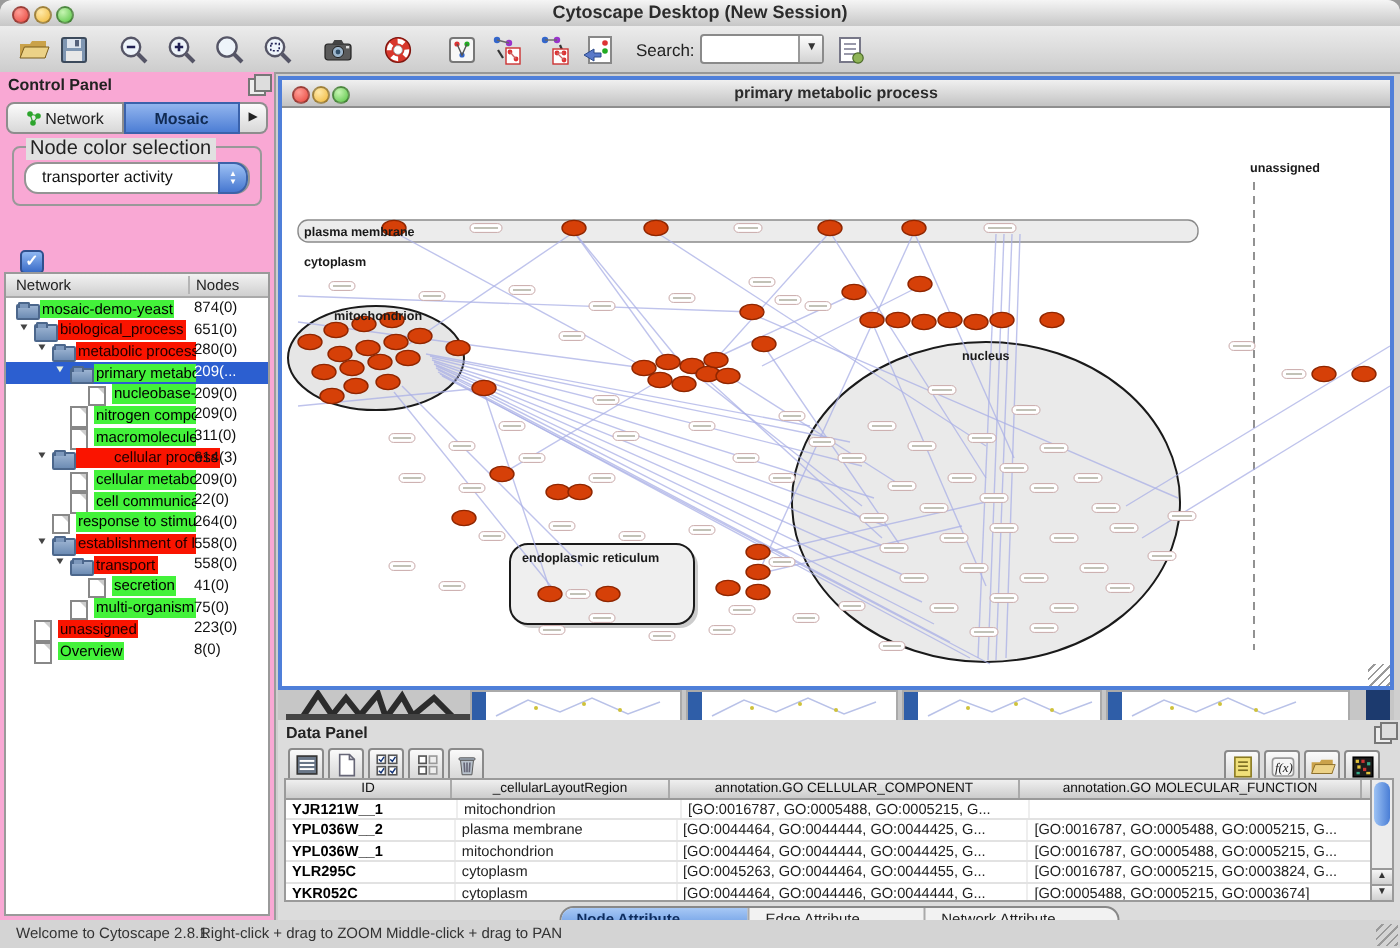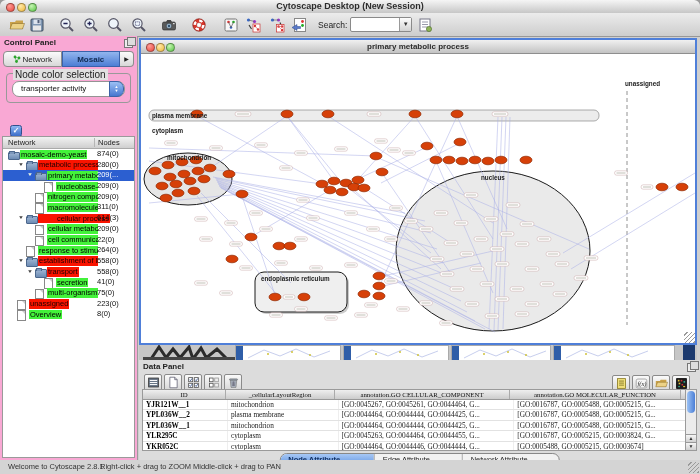--- a/index.html
+++ b/index.html
@@ -81,21 +81,21 @@
   .desk-strip{position:absolute;left:139px;top:345px;width:558px;height:15px;background:#c6c6c6;overflow:hidden;}
   .sliver{position:absolute;top:0;height:15px;background:#fff;border:1px solid #aaa;}
   .sliver .bar{position:absolute;left:0;top:0;width:7px;height:15px;background:#2f5ea8;}
   
   .data-panel{position:absolute;left:139px;top:360px;width:561px;height:100px;background:#dcdcdc;}
   .dp-toolbar{position:relative;height:17px;margin-top:1px;display:flex;align-items:center;padding-left:5px;gap:2px;}
   .dbtn{width:16px;height:15px;border:1px solid #8a8a8a;border-radius:2px;background:linear-gradient(#fafafa,#d6d6d6);
     display:inline-flex;align-items:center;justify-content:center;}
   .dbtn svg{width:13px;height:13px;}
   .dp-right{position:absolute;right:10px;top:1px;display:flex;gap:2px;}
-  .dp-table{position:absolute;left:3px;right:13px;top:29px;bottom:9px;background:#fff;border:1px solid #9a9a9a;overflow:hidden;font-family:Liberation Serif, serif;}
+  .dp-table{position:absolute;left:3px;right:13px;top:29px;bottom:9px;background:#fff;border:1px solid #9a9a9a;overflow:hidden;}
   .dp-hrow{display:flex;height:9px;background:linear-gradient(#efefef,#cccccc);border-bottom:1px solid #999;}
   .dp-hcell{font-size:6.8px;line-height:9px;text-align:center;color:#111;border-right:1px solid #aaa;
     overflow:hidden;white-space:nowrap;}
   .dp-row{display:flex;height:9.4px;border-bottom:1px solid #e2e2e2;}
   .dp-cell{font-size:7.3px;line-height:9.4px;padding-left:3px;color:#222;border-right:1px solid #eee;
     overflow:hidden;white-space:nowrap;}
   .dp-cell.id{font-weight:bold;color:#000;}
   .dp-scroll{position:absolute;right:3px;top:29px;bottom:9px;width:10px;background:#ececec;border:1px solid #9a9a9a;}
   .dp-thumb{position:absolute;left:1px;right:1px;top:1px;height:22px;border-radius:4px;
     background:linear-gradient(90deg,#9cc2f4,#4a7ed6);}
@@ -283,20 +283,26 @@
       <div class="tree-head">
         <span class="c1">Network</span>
         <span class="sep"></span>
         <span class="c2">Nodes</span>
       </div>
       <div id="tree-rows">
           <div class="tree-row">
             <span class="tr-folder" style="left: 5px;"></span>
             <span class="tr-chip green" style="left: 17px; max-width: 76px;">mosaic-demo-yeast</span>
             <span class="tr-val">874(0)</span>
+          </div>
+          <div class="tree-row">
+            <span class="tr-arrow" style="left: 6px;">▼</span>
+            <span class="tr-folder" style="left: 14px;"></span>
+            <span class="tr-chip red" style="left: 26px; max-width: 67px;">biological_process</span>
+            <span class="tr-val">651(0)</span>
           </div>
           <div class="tree-row">
             <span class="tr-arrow" style="left: 15px;">▼</span>
             <span class="tr-folder" style="left: 23px;"></span>
             <span class="tr-chip red" style="left: 35px; max-width: 58px; text-align: center;">metabolic process</span>
             <span class="tr-val">280(0)</span>
           </div>
           <div class="tree-row sel">
             <span class="tr-arrow" style="left: 24px;">▼</span>
             <span class="tr-folder" style="left: 32px;"></span>
@@ -781,21 +787,20 @@
       <div class="dp-hrow" id="dp-headers">
           <div class="dp-hcell" style="width: 82px;">ID</div>
           <div class="dp-hcell" style="width: 108px;">_cellularLayoutRegion</div>
           <div class="dp-hcell" style="width: 174px;">annotation.GO CELLULAR_COMPONENT</div>
           <div class="dp-hcell" style="width: 170px;">annotation.GO MOLECULAR_FUNCTION</div>
         </div>
       <div id="dp-rows">
           <div class="dp-row">
             <div class="dp-cell id" style="width: 82px;">YJR121W__1</div>
             <div class="dp-cell" style="width: 108px;">mitochondrion</div>
-            <div class="dp-cell" style="width: 174px;">[GO:0045267, GO:0045261, GO:0044464, G...</div>
             <div class="dp-cell" style="width: 170px;">[GO:0016787, GO:0005488, GO:0005215, G...</div>
           </div>
           <div class="dp-row">
             <div class="dp-cell id" style="width: 82px;">YPL036W__2</div>
             <div class="dp-cell" style="width: 108px;">plasma membrane</div>
             <div class="dp-cell" style="width: 174px;">[GO:0044464, GO:0044444, GO:0044425, G...</div>
             <div class="dp-cell" style="width: 170px;">[GO:0016787, GO:0005488, GO:0005215, G...</div>
           </div>
           <div class="dp-row">
             <div class="dp-cell id" style="width: 82px;">YPL036W__1</div>

